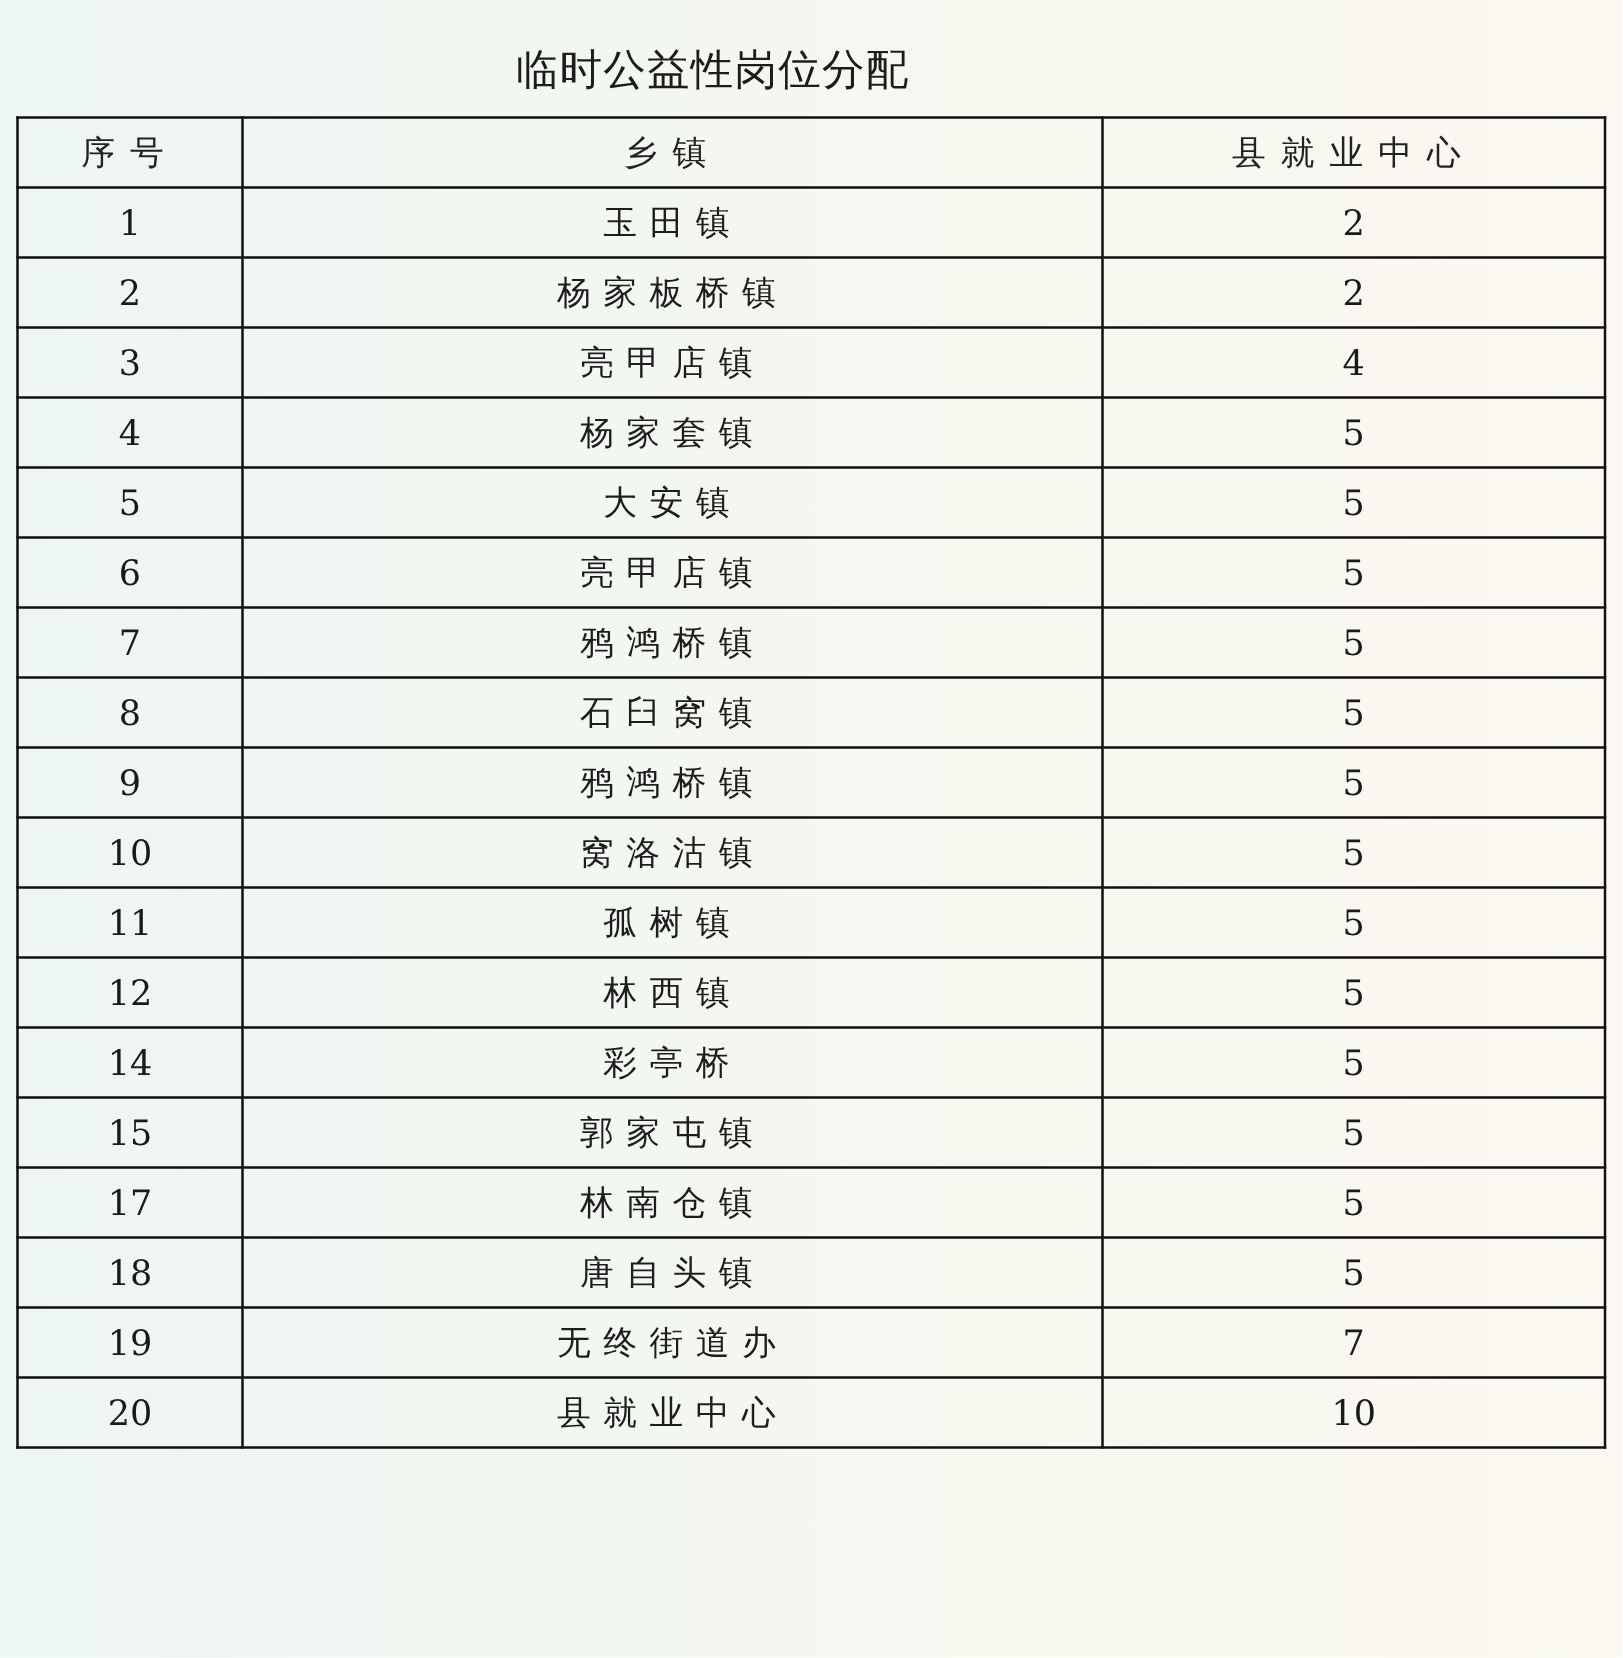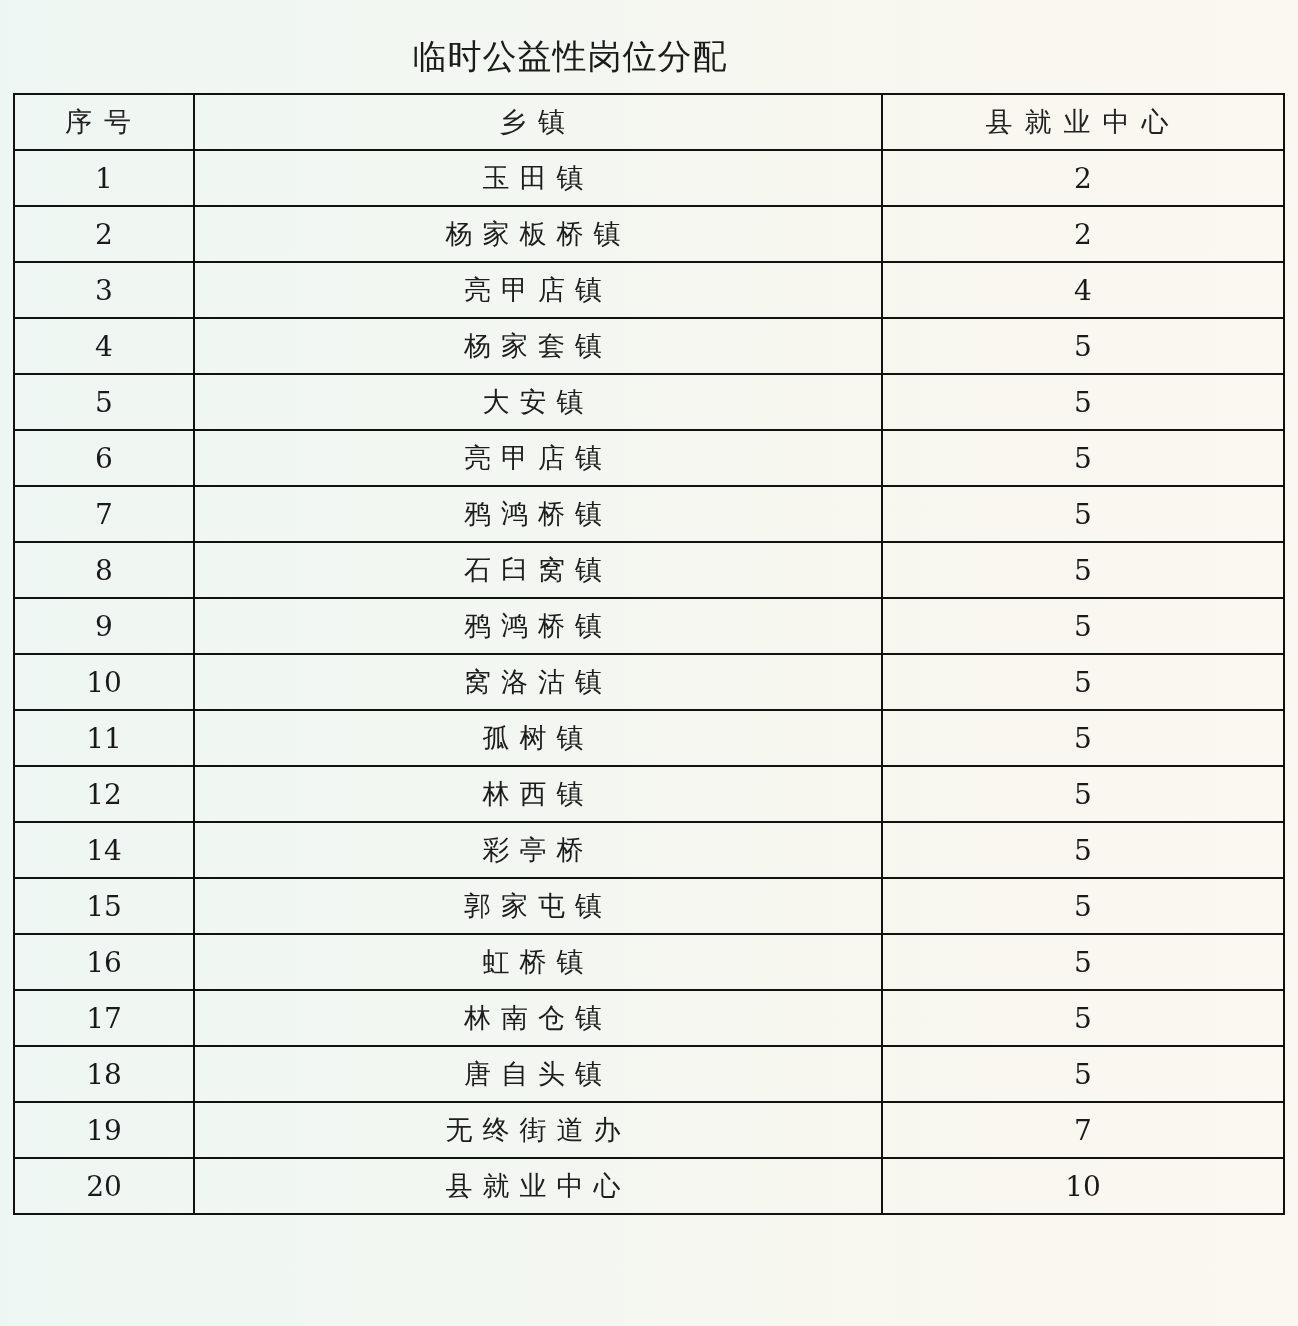--- a/index.html
+++ b/index.html
@@ -146,25 +146,20 @@
         <td class="idx">14</td>
         <td class="town">彩亭桥</td>
         <td class="qty">5</td>
       </tr>
     <tr>
         <td class="idx">15</td>
         <td class="town">郭家屯镇</td>
         <td class="qty">5</td>
       </tr>
     <tr>
-        <td class="idx">16</td>
-        <td class="town">虹桥镇</td>
-        <td class="qty">5</td>
-      </tr>
-    <tr>
         <td class="idx">17</td>
         <td class="town">林南仓镇</td>
         <td class="qty">5</td>
       </tr>
     <tr>
         <td class="idx">18</td>
         <td class="town">唐自头镇</td>
         <td class="qty">5</td>
       </tr>
     <tr>

